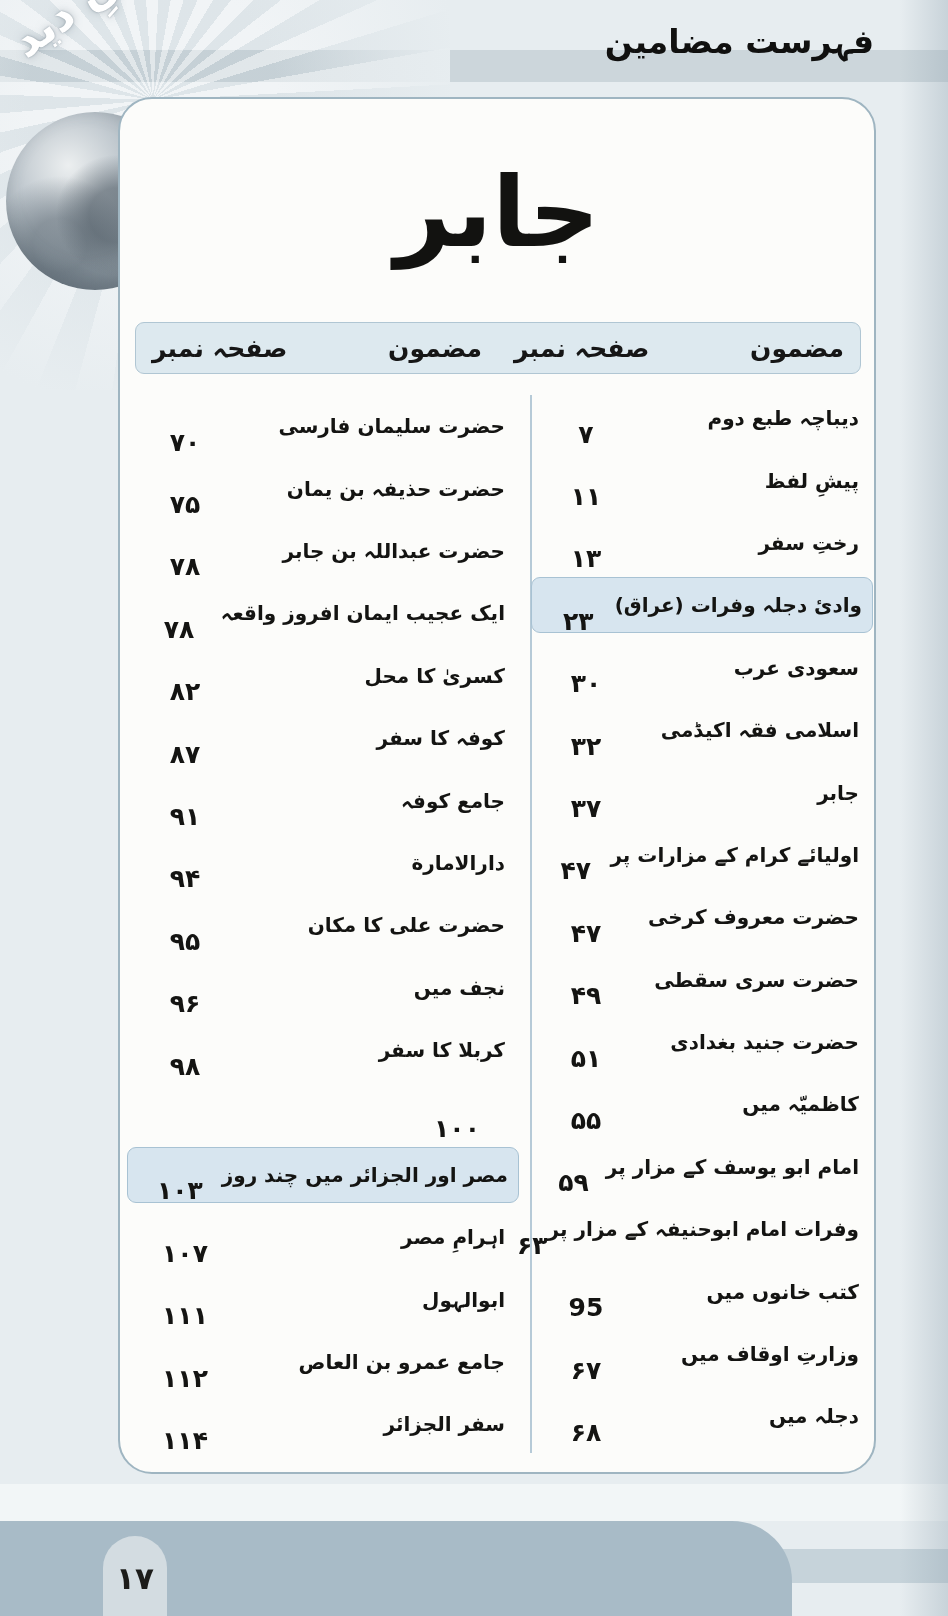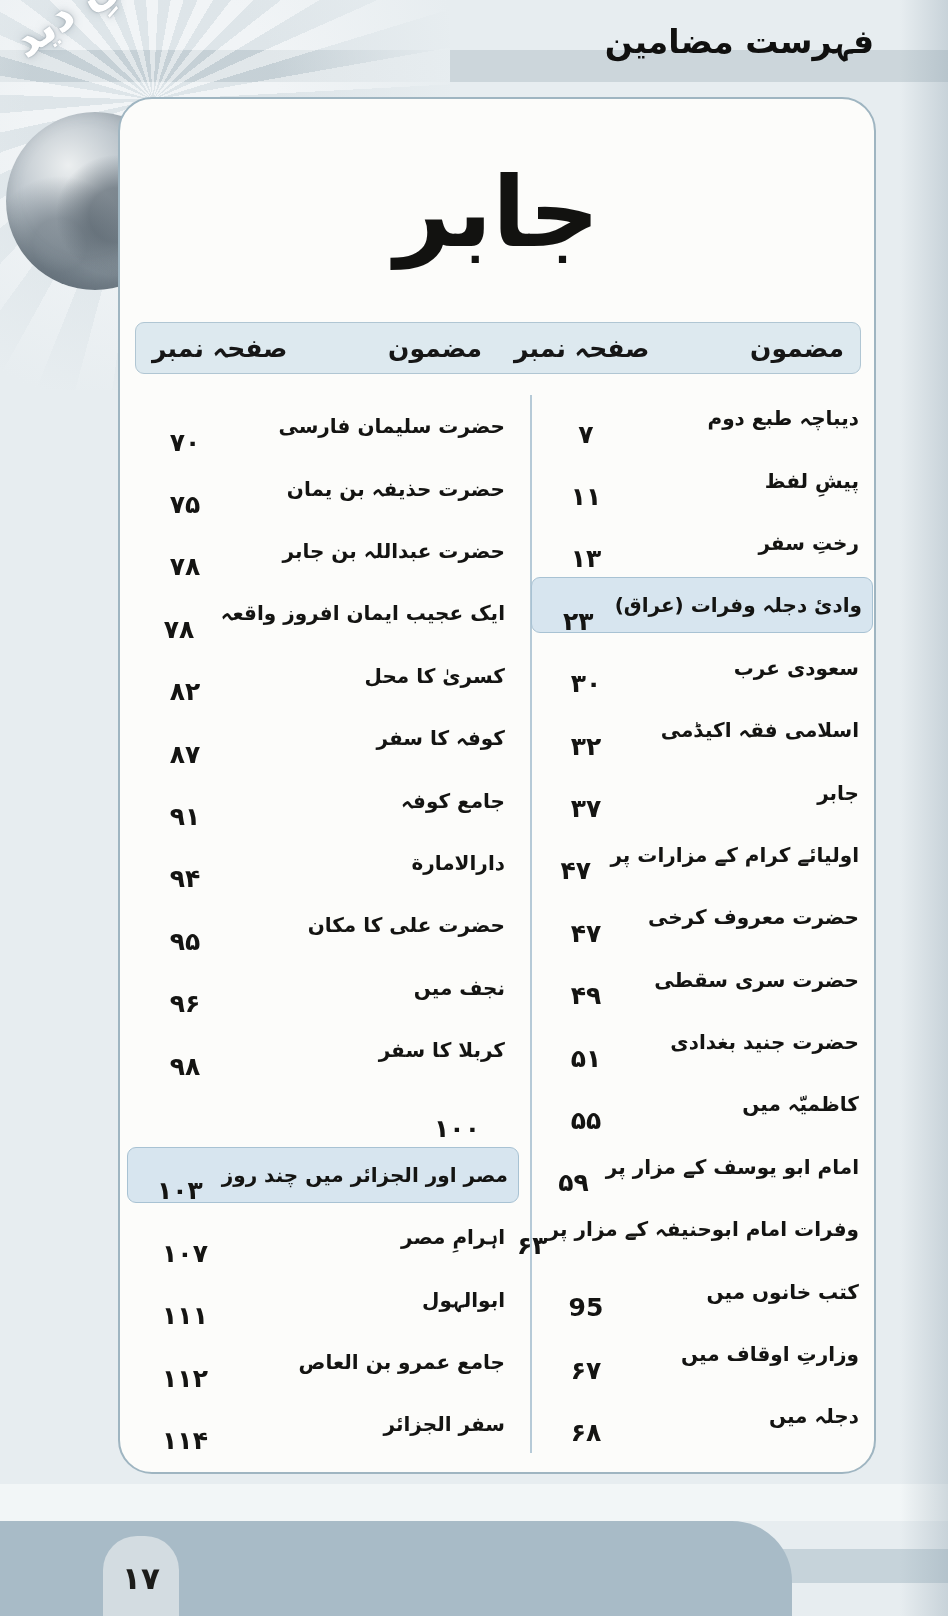--- a/index.html
+++ b/index.html
@@ -51,21 +51,21 @@
   .row .pnum{width:90px;text-align:center;font-size:25px;font-weight:600;color:#141412;margin-top:32px;}
   .toc-col.left .row .pnum{width:96px;}
   .row.hl{background:#d7e5ef;border:1px solid #a8c2d3;border-radius:9px;
           height:56px;margin:3px -12px 3.4px -8px;padding:0 10px;}
 
   
   .band-bottom-light{position:absolute;left:0;top:1484px;width:100%;height:37px;background:#f2f6f7;z-index:1;}
   .band-bottom-right{position:absolute;left:700px;right:0;top:1549px;height:34px;background:#c6d3da;z-index:1;}
   .band-bottom-dark{position:absolute;left:0;top:1521px;width:792px;height:95px;background:#a8bbc7;
                     border-top-right-radius:60px;z-index:2;}
-  .page-pill{position:absolute;left:103px;top:1536px;width:76px;height:80px;z-index:3;
+  .page-pill{position:absolute;left:103px;top:1536px;width:64px;height:80px;z-index:3;
              background:#d3dce1;border-radius:34px 34px 0 0;
              display:flex;align-items:center;justify-content:center;padding-top:4px;box-sizing:border-box;}
   .page-num{font-size:31px;font-weight:600;color:#1c1c1a;}
 </style>
 </head>
 <body>
 
 <div class="band-top"></div>
 <div class="rays"></div>
 <div class="rays-fade"></div>

